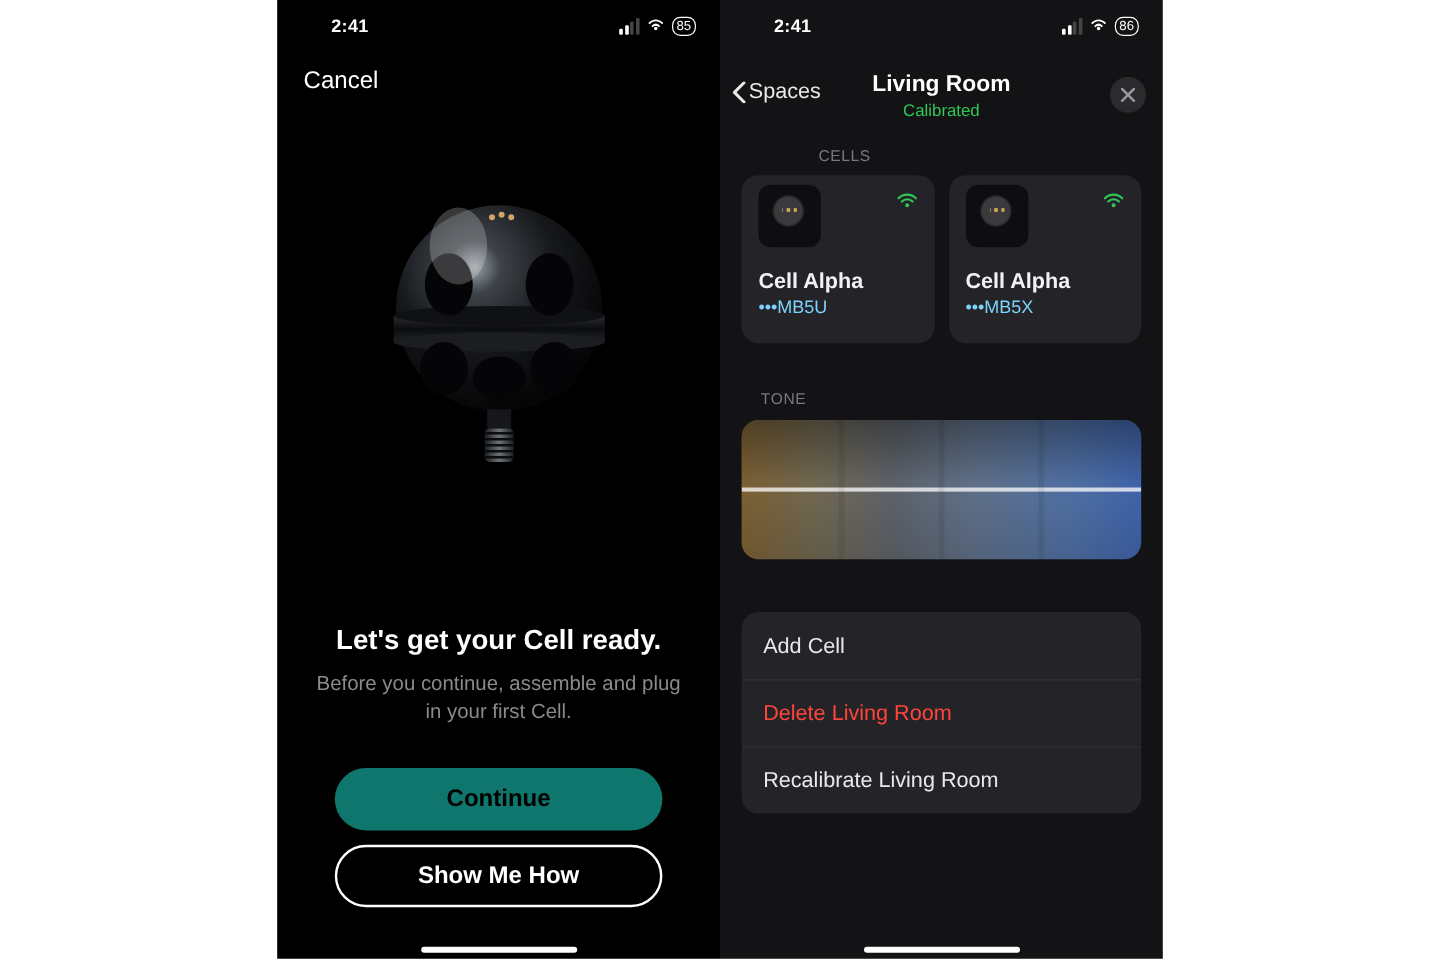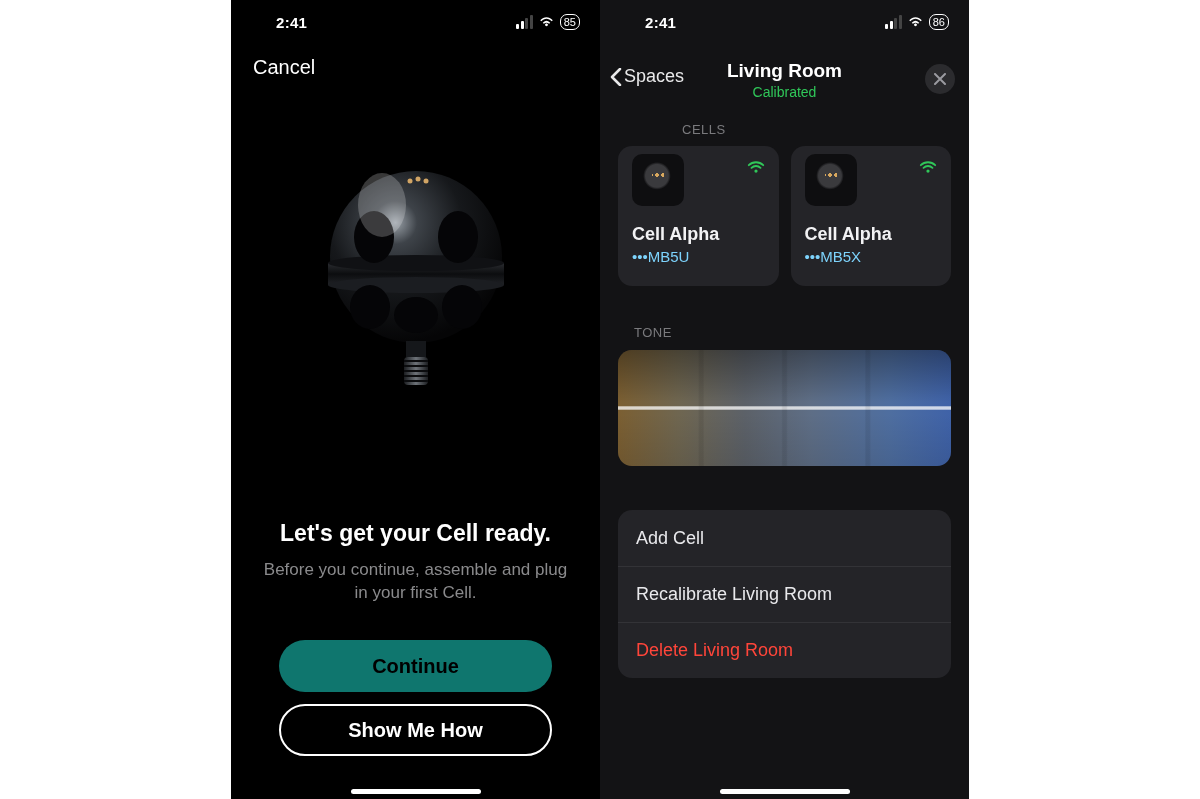--- a/index.html
+++ b/index.html
@@ -333,20 +333,20 @@
       </div>
     </div>
 
     <div class="sec-label lbl-tone">TONE</div>
     <div class="tone">
       <div class="tone-seg"></div>
     </div>
 
     <div class="actions">
       <div class="action-row">Add Cell</div>
+      <div class="action-row danger">Delete Living Room</div>
       <div class="action-row">Recalibrate Living Room</div>
-      <div class="action-row danger">Delete Living Room</div>
     </div>
 
     <div class="homebar"></div>
   </div>
 
 </div>
 
 </body></html>

